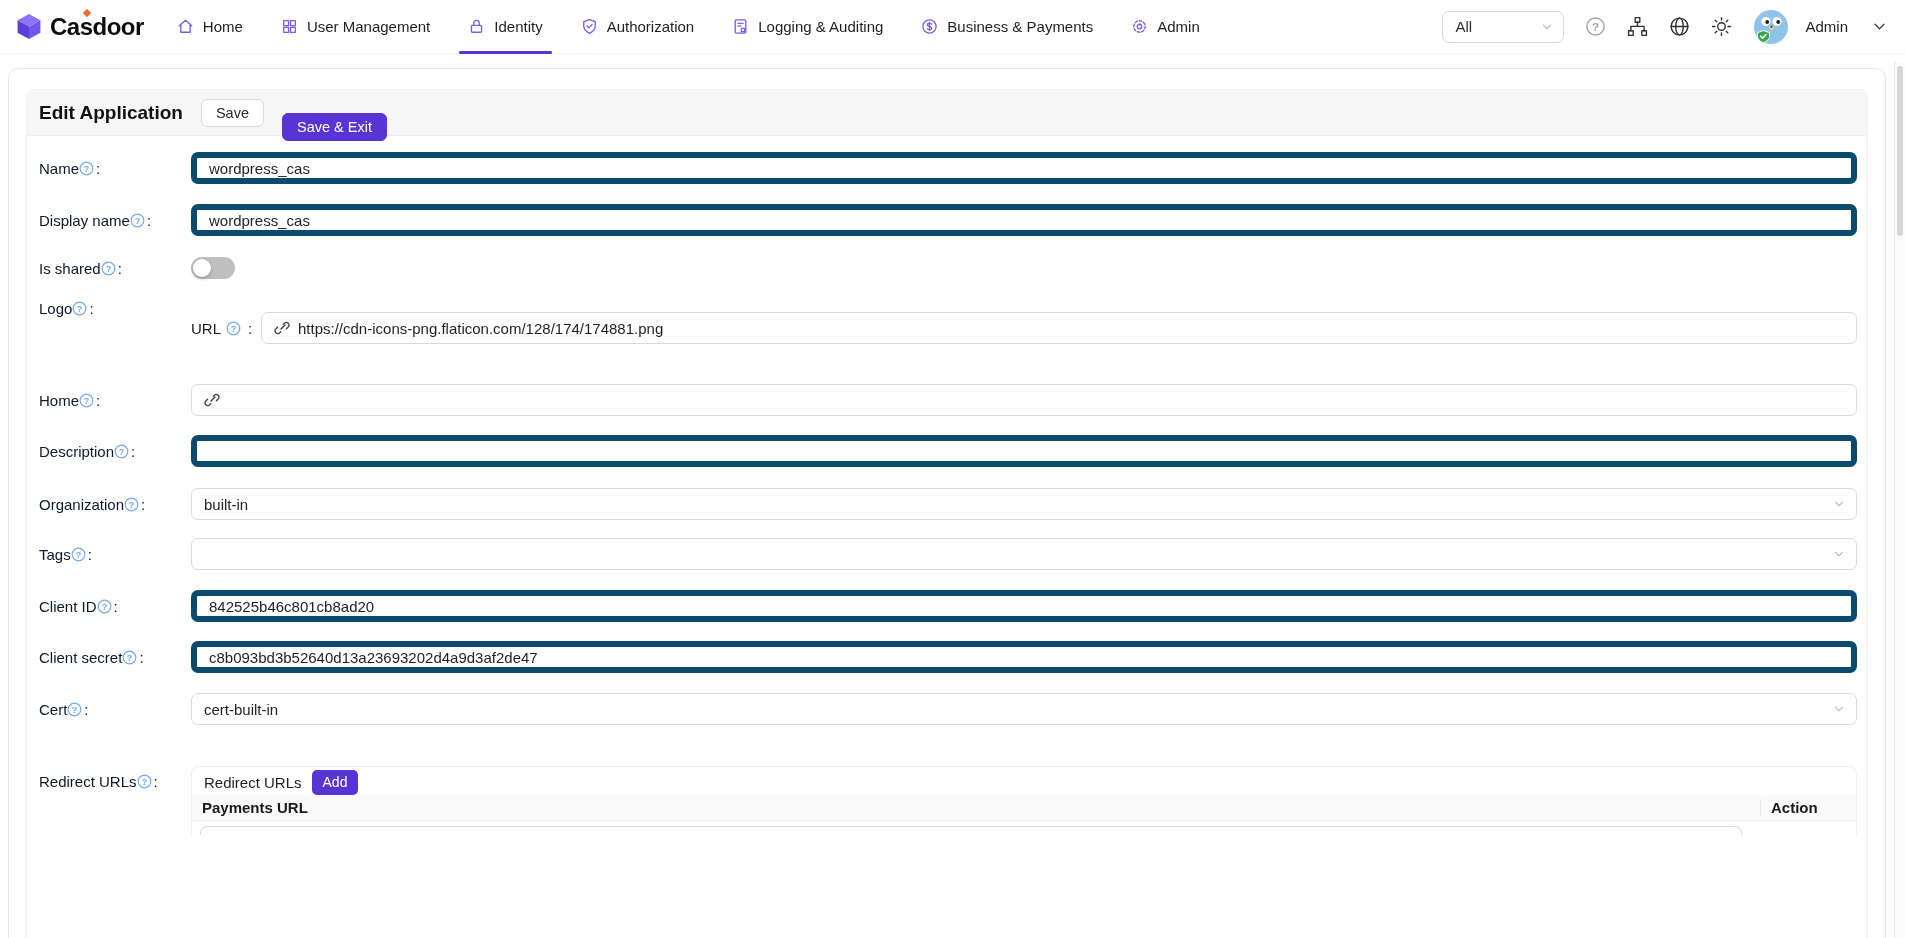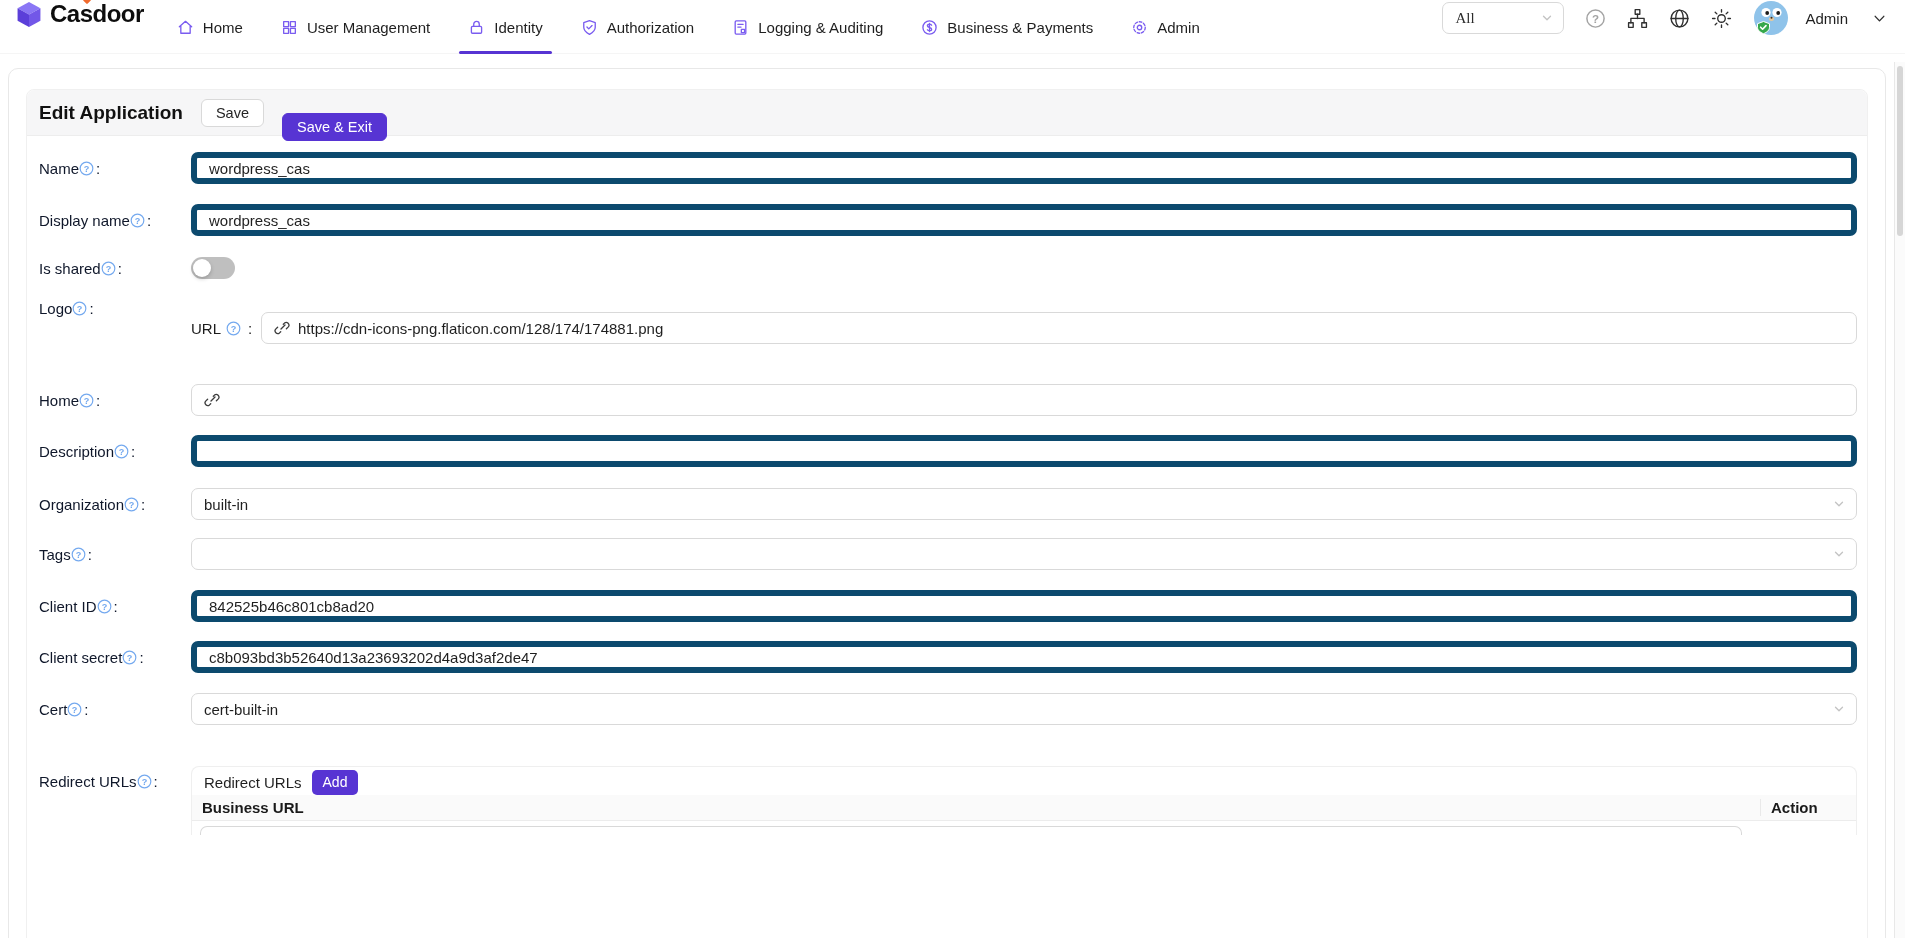--- a/index.html
+++ b/index.html
@@ -1,35 +1,35 @@
 <!DOCTYPE html>
 <html><head>
 <meta charset="utf-8">
 <style>
   * { margin:0; padding:0; box-sizing:border-box; }
   html,body { width:1905px; height:938px; overflow:hidden; background:#fff;
     font-family:"Liberation Sans", sans-serif; color:rgba(0,0,0,.88); }
 
   
   .navbar { position:absolute; left:0; top:0; width:1905px; height:54px;
-    display:flex; align-items:flex-start; padding:0 18px 0 16px;
+    display:flex; align-items:center; padding:0 18px 0 16px;
     border-bottom:1px solid rgba(0,0,0,.04); background:#fff; z-index:5; }
   .brand { display:flex; align-items:center; gap:8px; margin-right:14px; cursor:pointer; position:relative; }
   .brand-text { font-size:24px; font-weight:800; letter-spacing:-.5px; color:#0d0d0d; position:relative; }
   .spark { position:absolute; top:-3px; left:68px; width:6px; height:6px; background:#f06a2d;
     transform:rotate(45deg); border-radius:1px; }
   .menu { display:flex; align-items:stretch; height:54px; }
   .menu-item { position:relative; display:flex; align-items:center; gap:9px;
     padding:0 19px; font-size:15px; color:#1f1f1f; cursor:pointer; }
   .menu-item.selected::after { content:""; position:absolute; left:10px; right:10px; bottom:0;
     height:3px; border-radius:2px; background:#5734d3; }
   .nav-right { margin-left:auto; display:flex; align-items:center; gap:21px; }
   .org-select { width:122px; height:32px; border:1px solid #d9d9d9; border-radius:7px;
     display:flex; align-items:center; justify-content:space-between; padding:0 10px 0 12px;
-    font-size:15px; color:#2c2c2c; cursor:pointer; background:#fff;font-family:Liberation Serif, serif; }
+    font-size:15px; color:#2c2c2c; cursor:pointer; background:#fff; }
   .nav-ic { display:flex; align-items:center; cursor:pointer; }
   .avatar { width:36px; height:36px; border-radius:50%; overflow:visible; cursor:pointer; }
   .admin-wrap { display:flex; align-items:center; gap:24px; cursor:pointer; }
   .admin-name { font-size:15px; color:#1f1f1f; margin-left:-8px; }
 
   
   .icon-p * { stroke:#7a5cf0; fill:none; stroke-width:1.25; stroke-linecap:round; stroke-linejoin:round; }
   .icon-k * { stroke:#2f2f2f; fill:none; stroke-width:1.3; stroke-linecap:round; stroke-linejoin:round; }
   .icon-k text, .icon-g text { stroke:none; font-weight:bold; }
   .icon-g * { stroke:#a3a3a3; fill:none; stroke-width:1.4; }
@@ -431,21 +431,21 @@
               <text x="7" y="10" font-size="8.5" text-anchor="middle">?</text>
             </svg>
           <span class="colon">:</span>
         </div>
         <div class="rtable">
           <div class="rt-title">
             <span>Redirect URLs</span>
             <button class="btn-add">Add</button>
           </div>
           <div class="rt-head">
-            <div class="rt-col-url">Business URL</div>
+            <div class="rt-col-url">Payments URL</div>
             <div class="rt-col-action">Action</div>
           </div>
           <div class="rt-body">
             <div class="partial-input"></div>
           </div>
         </div>
       </div>
 
     </div>
   </section>

